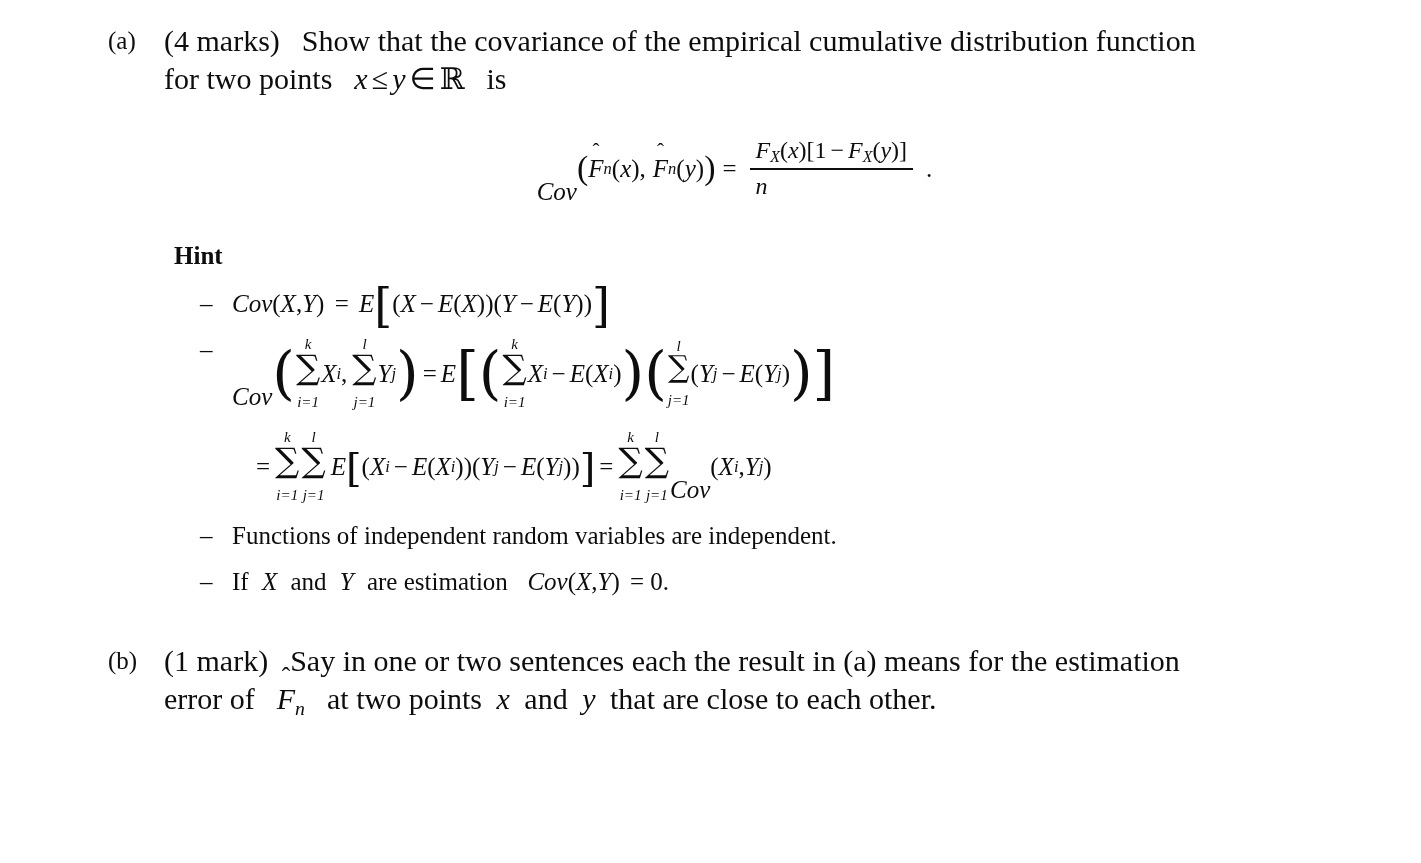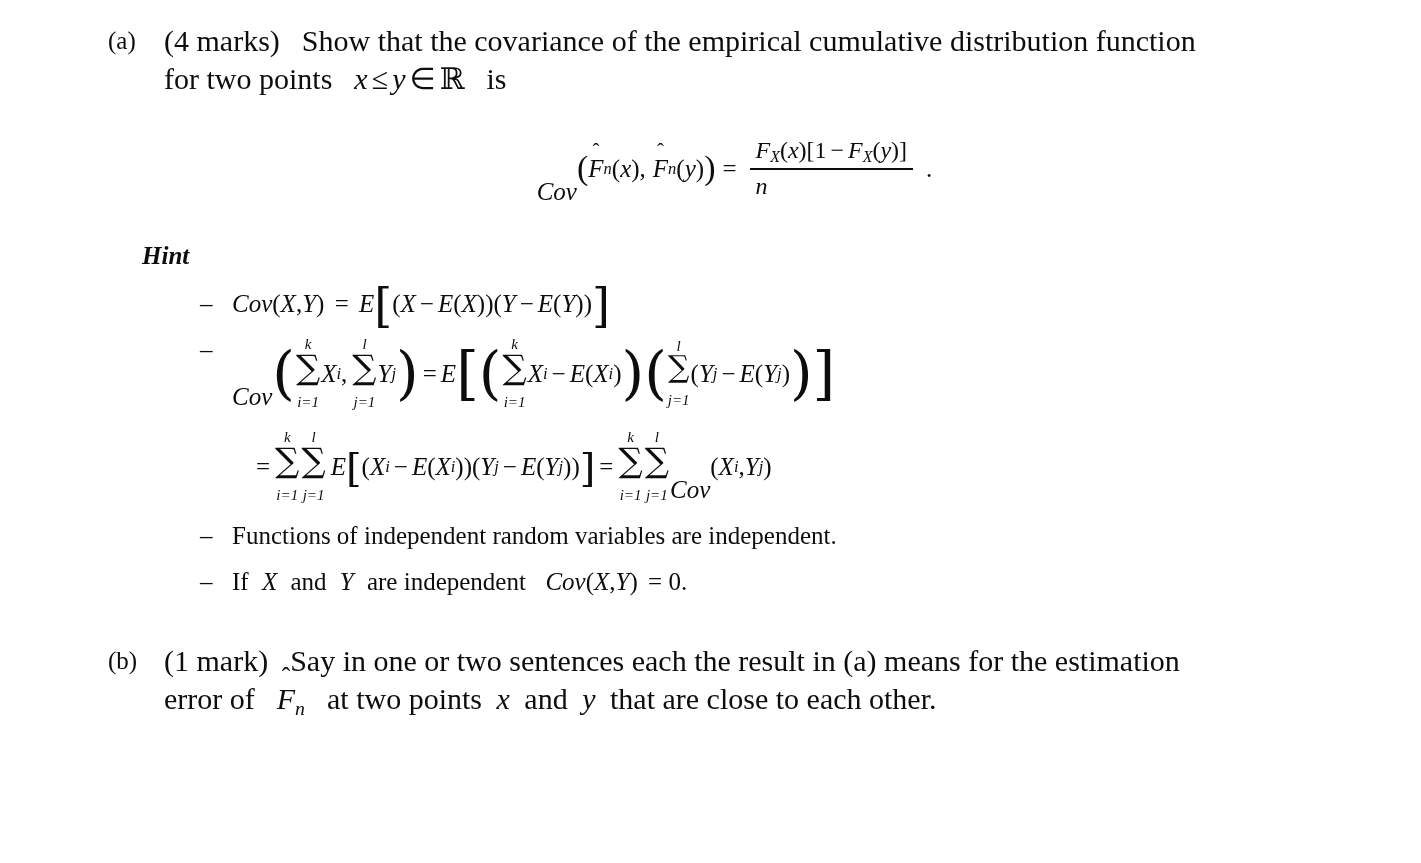--- a/index.html
+++ b/index.html
@@ -104,22 +104,21 @@
     transform: translateX(-46%);
     font-style: normal;
     font-size: 0.85em;
     line-height: 1;
   }
 
   
   .hint {
     font-weight: bold;
     font-size: 25px;
-    margin: 36px 0 0 34px;
-    font-style: italic;
+    margin: 36px 0 0 66px;
   }
 
   
   .dashlist {
     margin: 14px 0 0 92px;
   }
   .dash-item {
     display: flex;
     align-items: flex-start;
     margin-bottom: 6px;
@@ -400,21 +399,21 @@
       <div class="dash-body">Functions of independent random variables are independent.</div>
     </div>
 
     <div class="dash-item">
       <div class="dash">–</div>
       <div class="dash-body">
         <span>If</span>
         <span class="gap"></span><span class="mi">X</span><span class="gap"></span>
         <span>and</span>
         <span class="gap"></span><span class="mi">Y</span><span class="gap"></span>
-        <span>are independent</span>
+        <span>are estimation</span>
         <span class="gap"></span>
         <span class="mathit">Cov</span><span class="mo">(</span><span class="mi">X</span><span class="mo">,</span><span class="mi">Y</span><span class="mo">)</span>
         <span class="gap-s"></span><span class="mo">= 0.</span>
       </div>
     </div>
 
   </div>
 
   <div class="item part-b">
     <div class="item-label">(b)</div>

